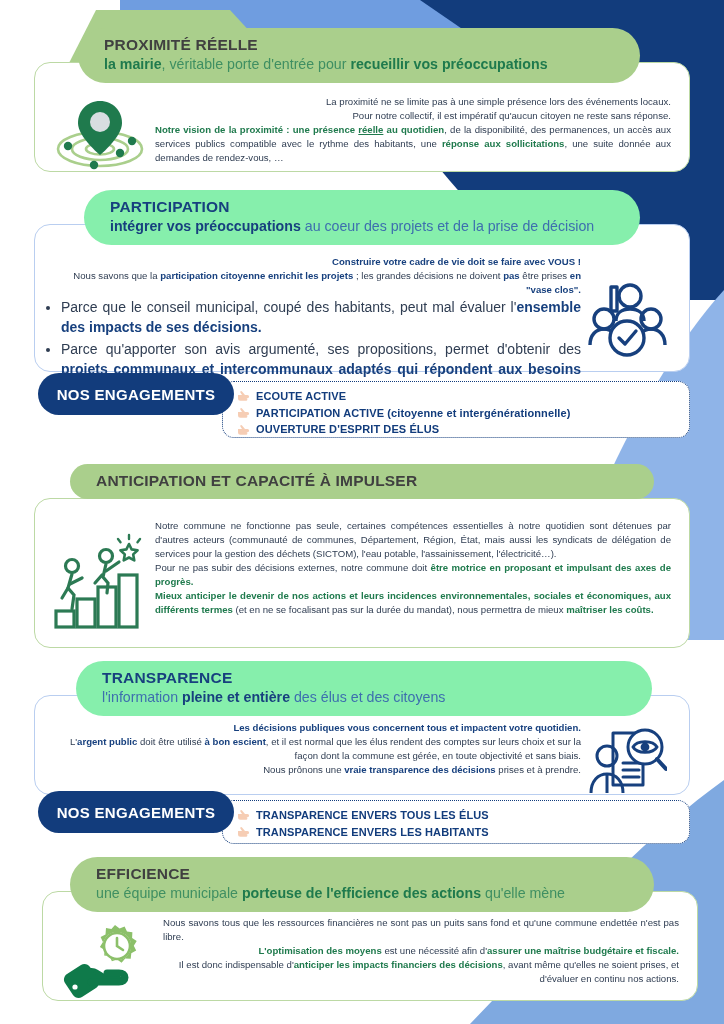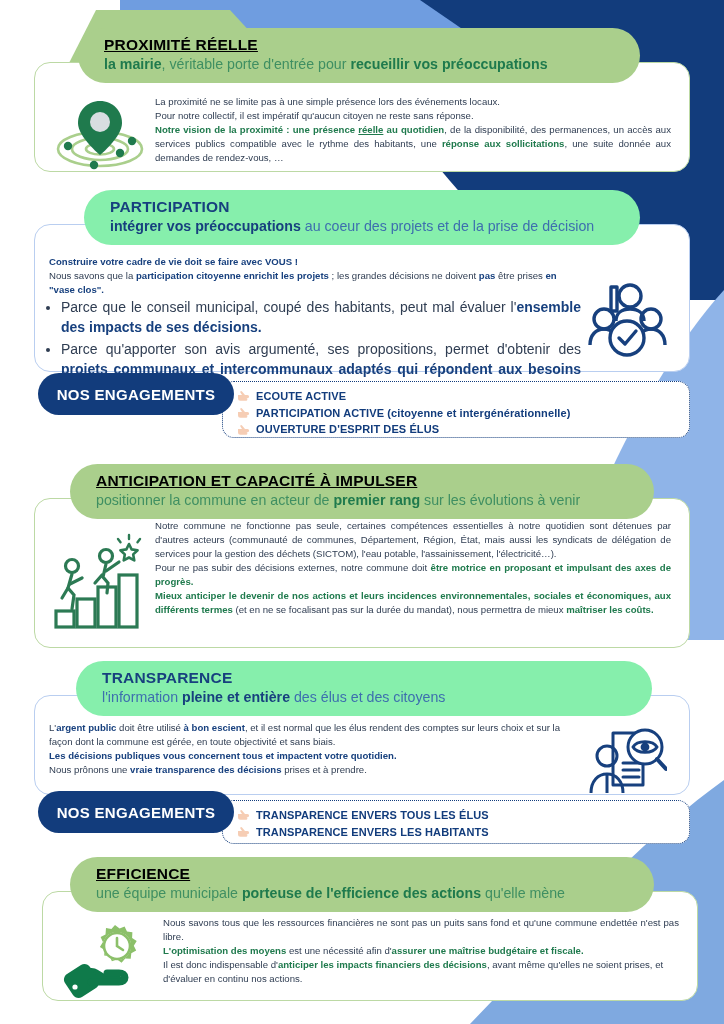--- a/index.html
+++ b/index.html
@@ -28,21 +28,21 @@
   }
   .pill.green { background:#aacf8c; }
   .pill.blue  { background:#86efac; }
 
   .pill .kicker {
     font-size: 15.5px;
     font-weight: bold;
     letter-spacing: .2px;
     line-height: 1.25;
   }
-  .pill.green .kicker { color:#000000;text-decoration:underline; }
+  .pill.green .kicker { color:#404040; }
   .pill.blue  .kicker { color:#17407e; }
 
   .pill .sub {
     font-size: 14.2px;
     line-height: 1.3;
     margin-top: 1px;
     white-space: nowrap;
   }
   .pill.green .sub { color:#3f8f62; }
   .pill.blue  .sub { color:#3d6fae; }
@@ -65,21 +65,21 @@
   .icon-col { flex:0 0 auto; display:flex; align-items:center; justify-content:center; }
   .txt-col  { flex:1 1 auto; }
 
   p.body {
     font-size: 9.6px;
     line-height: 1.46;
     color: #2f3d52;
     text-align: justify;
     margin: 0;
   }
-  p.body.left { text-align: left; }
+  p.body.left { text-align: right; }
   p.body + p.body { margin-top: 0; }
   .g  { color:#1f7a4d; font-weight:bold; }
   .n  { color:#17407e; font-weight:bold; }
   .u  { text-decoration: underline; }
 
   ul.bullets { margin: 0 0 0 12px; padding:0; }
   ul.bullets li {
     font-size: 14px; line-height:1.46; color:#2f3d52;
     text-align: justify; margin-bottom: 1px;
   }
@@ -228,23 +228,20 @@
           <path d="M1 5 h4 l-1.6 -2.4 a1 1 0 0 1 1.6 -1.2 l3 3.6 h2.5 a1.6 1.6 0 0 1 0 3.2 h-1 a1.4 1.4 0 0 1 0 2.6 h-6 a2.5 2.5 0 0 1 -2.5 -2.5 z" fill="#f6cdb4"></path>
         </svg>
         <span>OUVERTURE D'ESPRIT DES ÉLUS</span>
       </li>
     </ul>
   </div>
   <div class="eng-badge" style="left:38px; top:373px; width:196px; height:42px;">NOS ENGAGEMENTS</div>
 
   <div class="pill green" style="left:70px; top:464px; width:584px;">
     <div class="kicker">ANTICIPATION ET CAPACITÉ À IMPULSER</div>
-    <div class="sub">
-      <span>positionner la commune en acteur de </span><b>premier rang</b><span> sur les évolutions à venir</span>
-    </div>
   </div>
 
   <div class="card green" style="left:34px; top:498px; width:656px; height:150px; padding:20px 18px 8px 10px;">
     <div class="card-inner">
       <div class="icon-col" style="width:110px; padding-top:14px;">
         <svg width="100" height="100" viewBox="0 0 100 100" fill="none" stroke="#2c7a54" stroke-width="3.2">
           <rect x="6" y="78" width="18" height="16"></rect>
           <rect x="27" y="66" width="18" height="28"></rect>
           <rect x="48" y="54" width="18" height="40"></rect>
           <rect x="69" y="42" width="18" height="52"></rect>
@@ -276,24 +273,24 @@
     <div class="kicker">TRANSPARENCE</div>
     <div class="sub">
       <span>l'information </span><b>pleine et entière</b><span> des élus et des citoyens</span>
     </div>
   </div>
 
   <div class="card blue" style="left:34px; top:695px; width:656px; height:100px; padding:25px 16px 8px 14px;">
     <div class="card-inner">
       <div class="txt-col" style="width:548px;">
         <p class="body left">
+          <span class="n">Les décisions publiques vous concernent tous et impactent votre quotidien.</span>
+        </p>
+        <p class="body left">
           <span>L'</span><span class="n">argent public</span><span> doit être utilisé </span><span class="n">à bon escient</span><span>, et il est normal que les élus rendent des comptes sur leurs choix et sur la façon dont la commune est gérée, en toute objectivité et sans biais.</span>
-        </p>
-        <p class="body left">
-          <span class="n">Les décisions publiques vous concernent tous et impactent votre quotidien.</span>
         </p>
         <p class="body left">
           <span>Nous prônons une </span><span class="n">vraie transparence des décisions</span><span> prises et à prendre.</span>
         </p>
       </div>
       <div class="icon-col" style="width:92px; padding-top:4px;">
         <svg width="80" height="74" viewBox="0 0 80 74" fill="none" stroke="#17407e" stroke-width="3">
           <path d="M26 8 h30 v52 h-30 z" stroke-linejoin="round"></path>
           <path d="M36 38 h16 M36 45 h16 M36 52 h16" stroke-linecap="round" stroke-width="3"></path>
           <circle cx="58" cy="22" r="17" fill="#ffffff"></circle>

